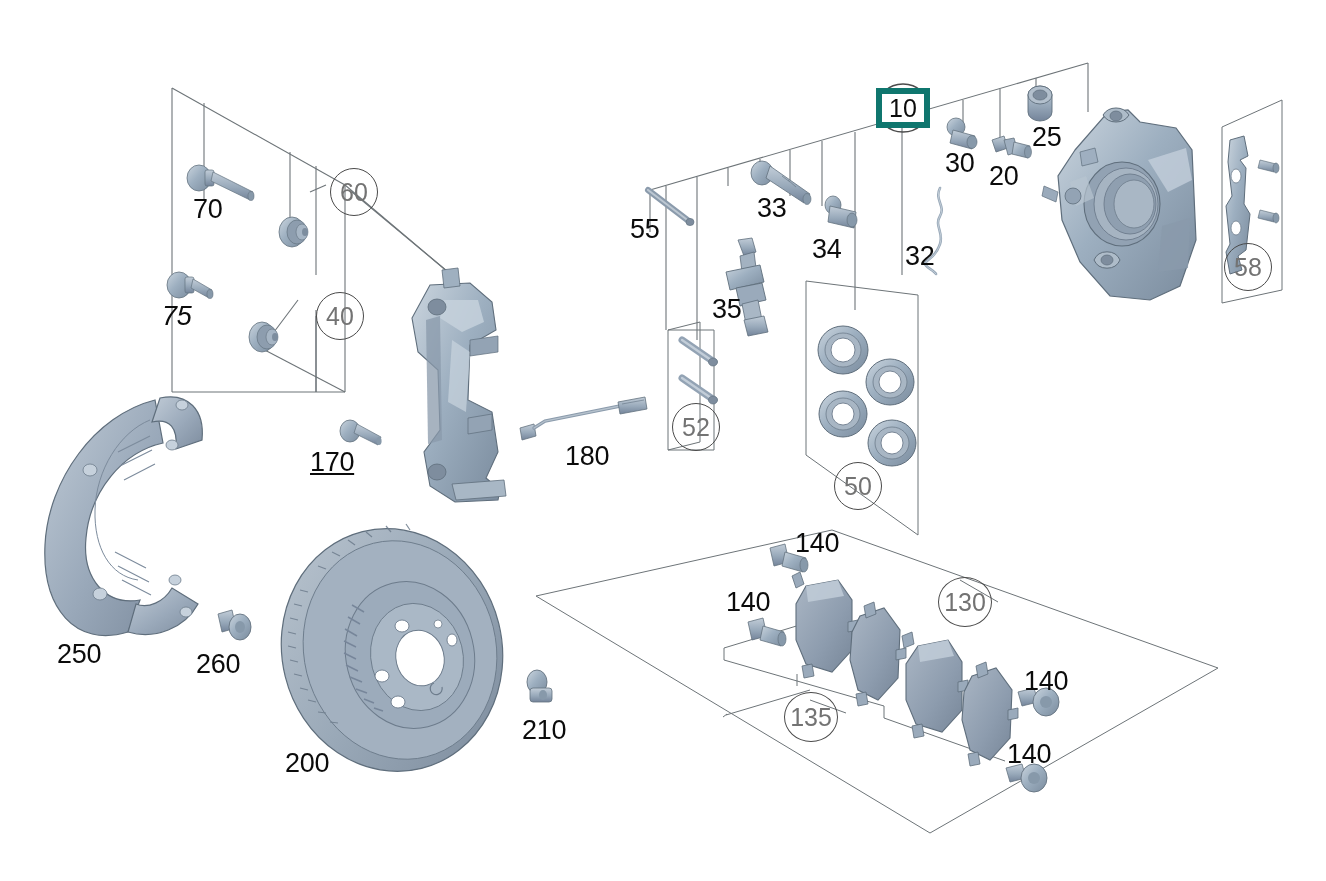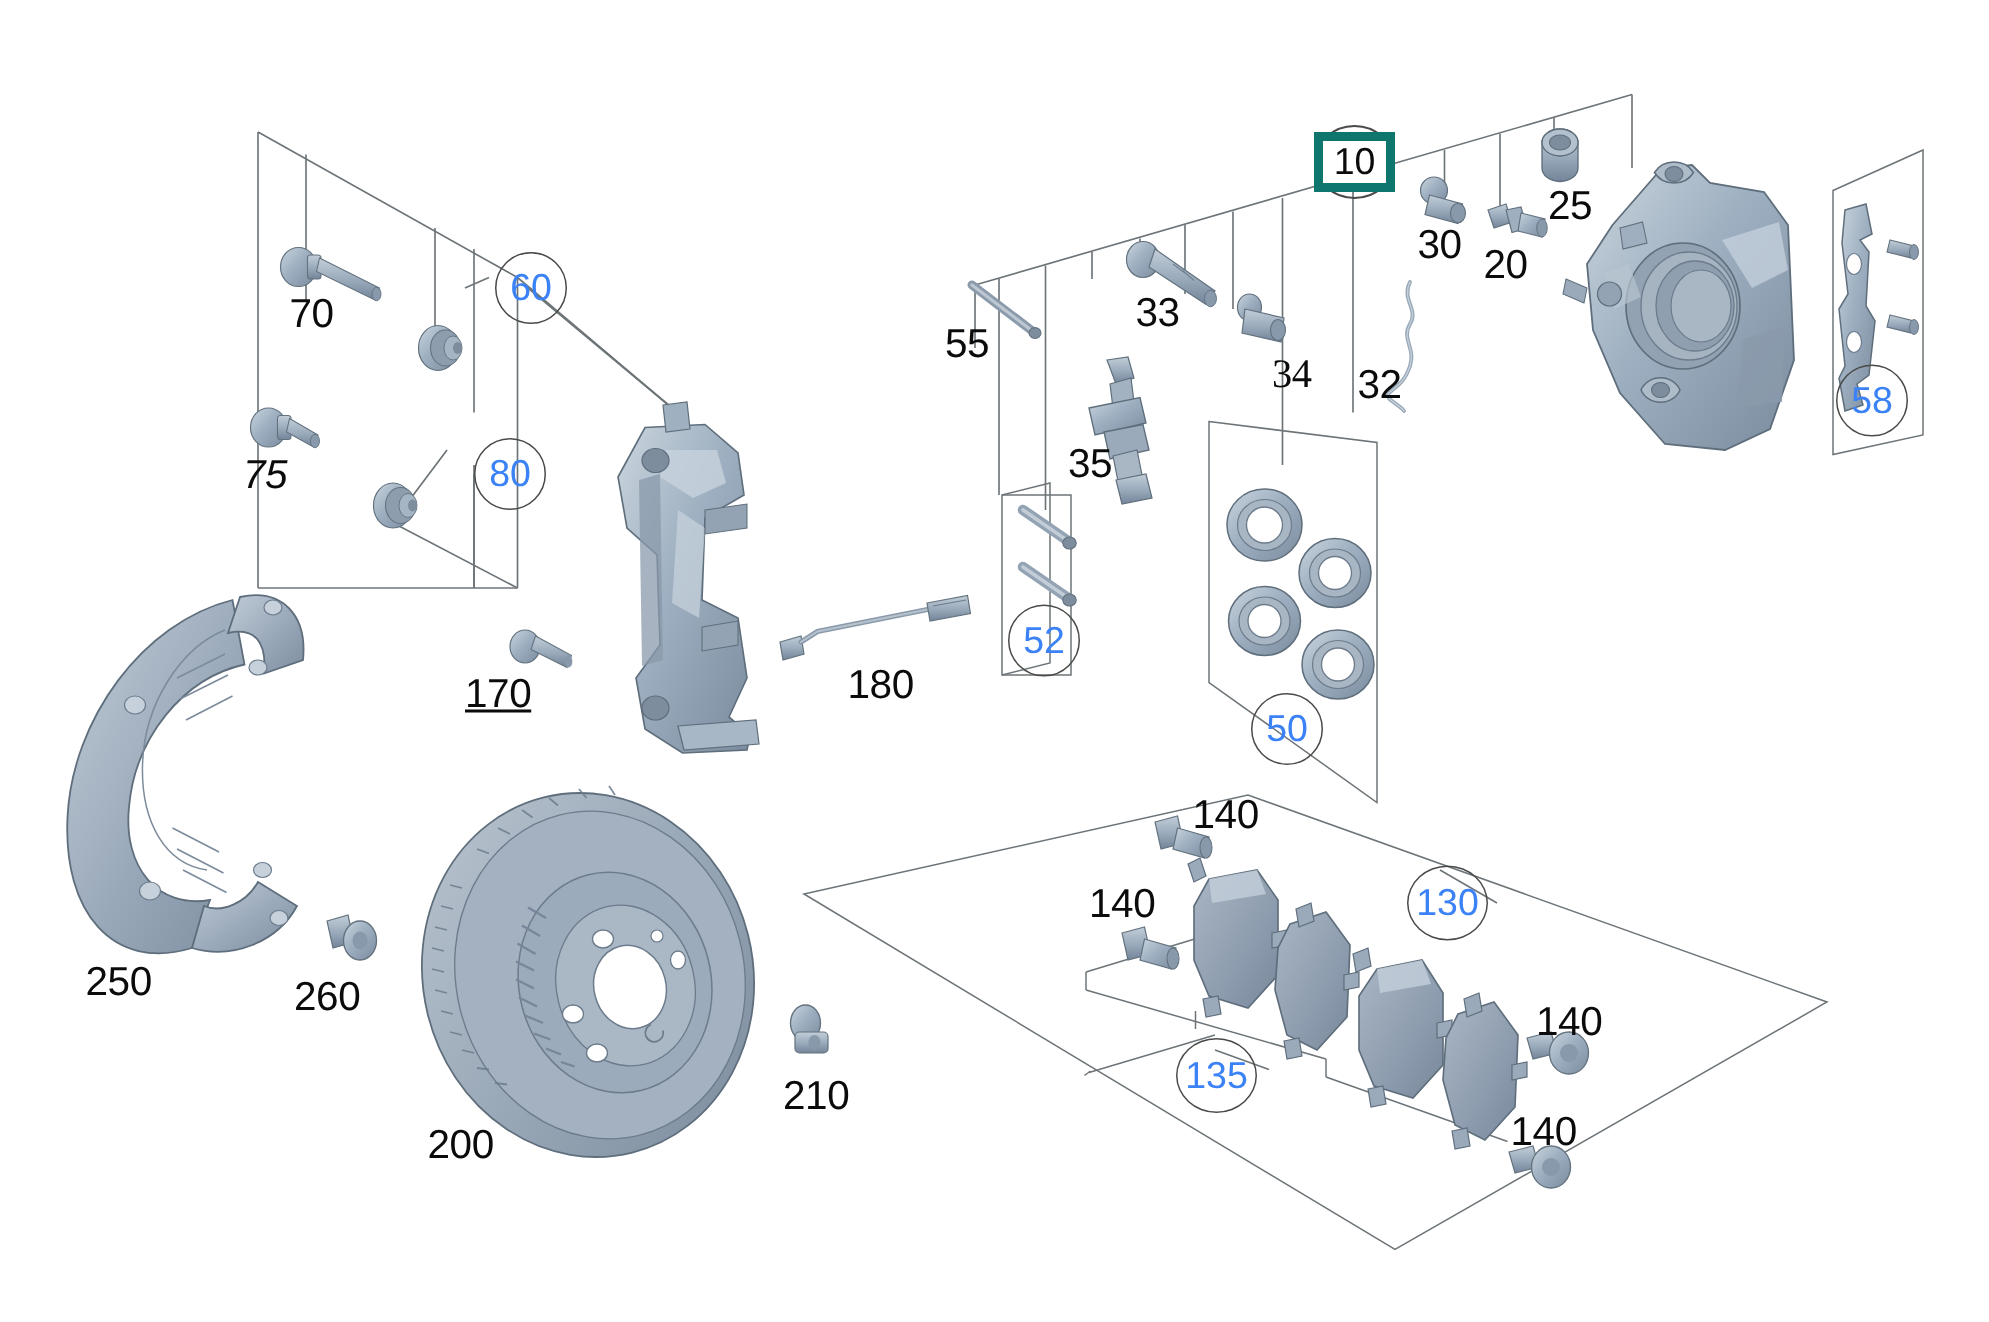--- a/index.html
+++ b/index.html
@@ -4,21 +4,21 @@
 <title>Brake Assembly Parts Diagram</title>
 <style>
   html,body{margin:0;padding:0;background:#ffffff;}
   body{font-family:"Liberation Sans", sans-serif;}
   #stage{position:relative;width:1326px;height:881px;background:#ffffff;overflow:hidden;}
   #stage svg.layer{position:absolute;left:0;top:0;width:1326px;height:881px;}
   .lbl{position:absolute;font-family:"Liberation Sans", sans-serif;font-size:27px;color:#0b0b0b;
        white-space:nowrap;line-height:1;letter-spacing:-0.3px;}
   .callout{position:absolute;width:46px;height:46px;border-radius:50%;border:1.4px solid #4a4a4a;
        background:transparent;display:flex;align-items:center;justify-content:center;
-       font-size:25px;color:#3b82f6;font-family:"Liberation Sans", sans-serif;}
+       font-size:25px;color:#737373;font-family:"Liberation Sans", sans-serif;}
   .callout.ellip{width:52px;height:48px;border-radius:50%;}
   .hl-box{position:absolute;border:6px solid #0f766e;background:#ffffff;
        display:flex;align-items:center;justify-content:center;
        font-size:25px;color:#0b0b0b;box-sizing:border-box;z-index:40;}
 </style>
 </head>
 <body>
 
 <div id="stage">
 
@@ -414,21 +414,21 @@
       <ellipse cx="1046" cy="702" rx="6" ry="6" fill="#8799aa"></ellipse>
     </g>
     <g>
       <path d="M1006,768 L1022,764 L1026,778 L1010,782 Z" fill="url(#gMetal2)" stroke="#63727f" stroke-width="0.8"></path>
       <ellipse cx="1034" cy="778" rx="13" ry="14" fill="url(#gMetal)" stroke="#63727f" stroke-width="0.9"></ellipse>
       <ellipse cx="1034" cy="778" rx="6" ry="6" fill="#8799aa"></ellipse>
     </g>
   </svg>
 
   <div class="callout" style="left:330px;top:168px;">60</div>
-  <div class="callout" style="left:316px;top:292px;">80</div>
+  <div class="callout" style="left:316px;top:292px;">40</div>
   <div class="callout" style="left:672px;top:403px;">52</div>
   <div class="callout" style="left:834px;top:462px;">50</div>
   <div class="callout" style="left:1224px;top:243px;">58</div>
   <div class="callout ellip" style="left:938px;top:577px;">130</div>
   <div class="callout ellip" style="left:784px;top:692px;">135</div>
 
   <svg class="layer" viewBox="0 0 1326 881" style="z-index:30;">
     <ellipse cx="903" cy="108" rx="26" ry="24" fill="none" stroke="#4a4a4a" stroke-width="1.4"></ellipse>
   </svg>
 
@@ -438,21 +438,21 @@
   <div class="lbl" style="left:162px;top:303px;font-style:italic;">75</div>
   <div class="lbl" style="left:310px;top:449px;text-decoration:underline;">170</div>
   <div class="lbl" style="left:57px;top:641px;">250</div>
   <div class="lbl" style="left:196px;top:651px;">260</div>
   <div class="lbl" style="left:285px;top:750px;">200</div>
   <div class="lbl" style="left:522px;top:717px;">210</div>
   <div class="lbl" style="left:565px;top:443px;">180</div>
   <div class="lbl" style="left:630px;top:216px;">55</div>
   <div class="lbl" style="left:712px;top:296px;">35</div>
   <div class="lbl" style="left:757px;top:195px;">33</div>
-  <div class="lbl" style="left:848px;top:236px;font-family:Liberation Serif, serif;">34</div>
+  <div class="lbl" style="left:812px;top:236px;">34</div>
   <div class="lbl" style="left:905px;top:243px;">32</div>
   <div class="lbl" style="left:945px;top:150px;">30</div>
   <div class="lbl" style="left:989px;top:163px;text-align:right;">20</div>
   <div class="lbl" style="left:1032px;top:124px;">25</div>
   <div class="lbl" style="left:795px;top:530px;">140</div>
   <div class="lbl" style="left:726px;top:589px;">140</div>
   <div class="lbl" style="left:1024px;top:668px;">140</div>
   <div class="lbl" style="left:1007px;top:741px;">140</div>
 
 </div>

